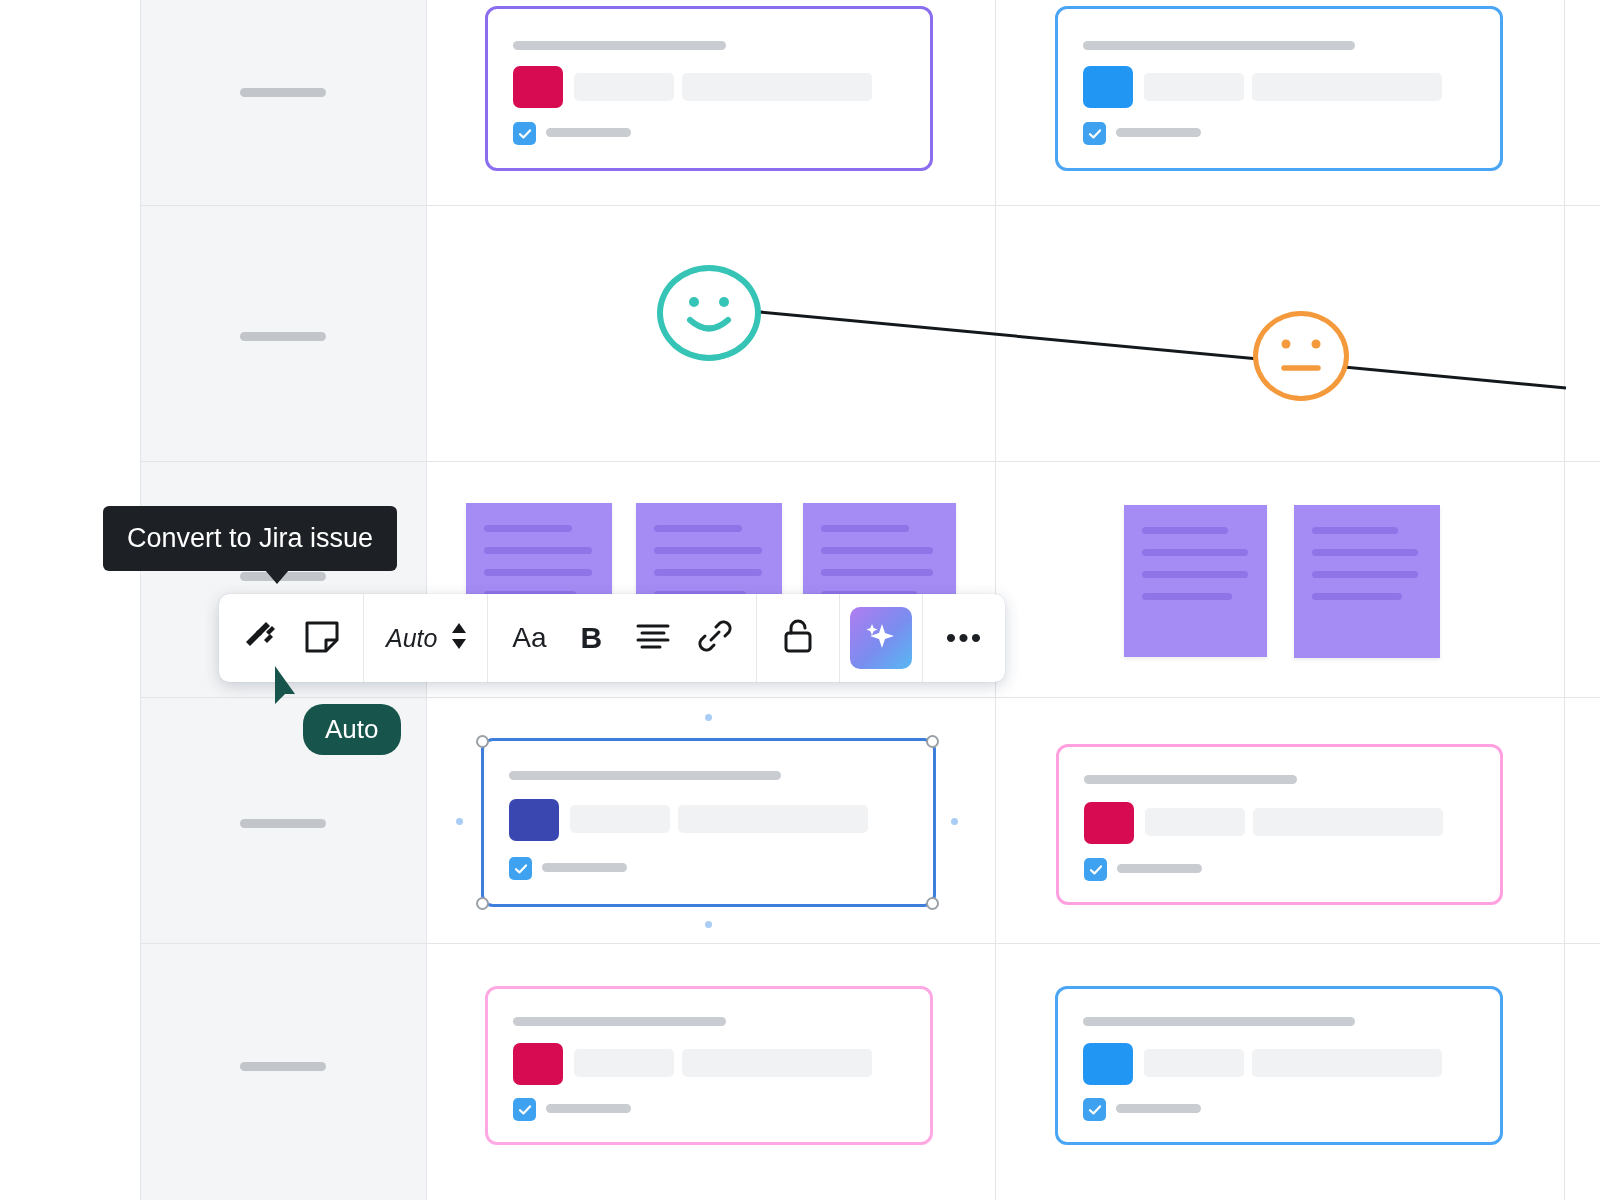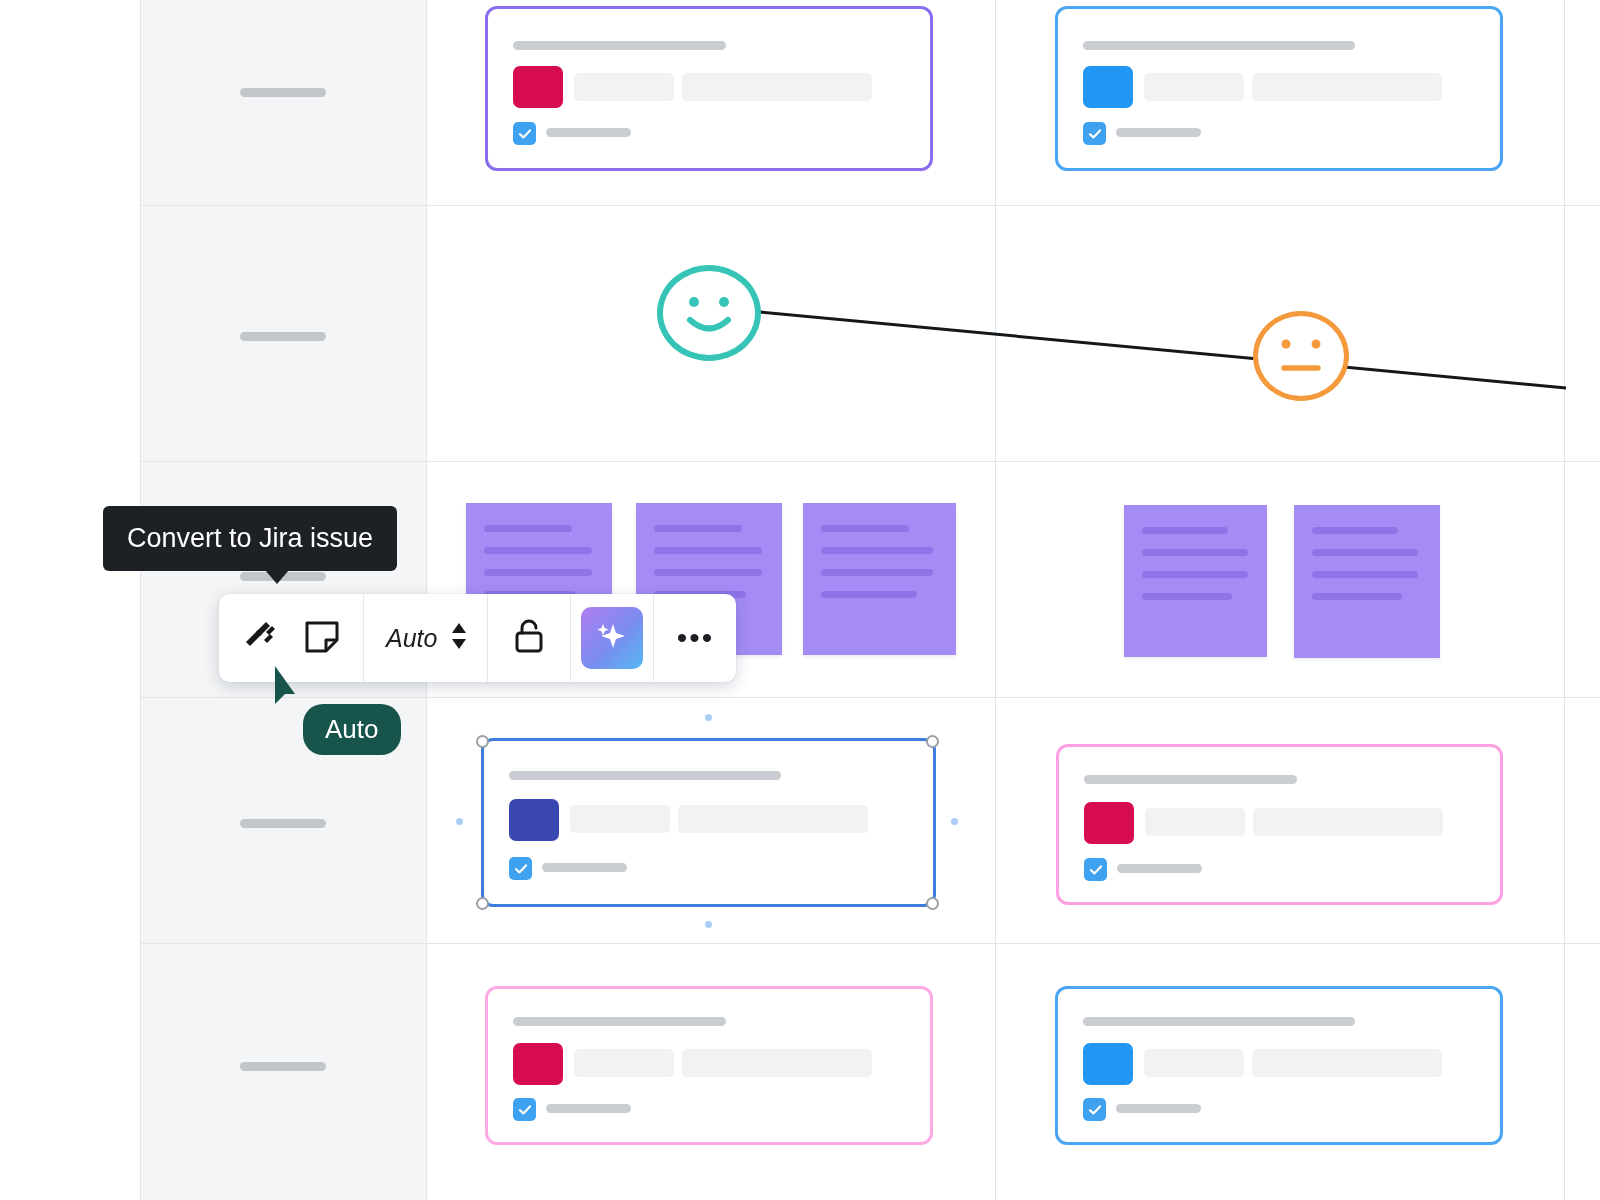--- a/index.html
+++ b/index.html
@@ -457,20 +457,44 @@
         <span class="tb-auto-label">Auto</span>
         <span>
           <svg width="20" height="32" viewBox="0 0 20 32">
             <path d="M10 3 L17 13 L3 13 Z" fill="#17181a"></path>
             <path d="M10 29 L17 19 L3 19 Z" fill="#17181a"></path>
           </svg>
         </span>
       </div>
     </div>
 
+    <div class="tb-group">
+      <div class="tb-btn">
+        <span class="tb-aa">Aa</span>
+      </div>
+      <div class="tb-btn">
+        <span class="tb-bold">B</span>
+      </div>
+      <div class="tb-btn">
+        <span>
+          <svg width="34" height="26" viewBox="0 0 34 26">
+            <path d="M2 3 H32 M6 10 H28 M2 17 H32 M6 24 H24" stroke="#17181a" stroke-width="3" stroke-linecap="round"></path>
+          </svg>
+        </span>
+      </div>
+      <div class="tb-btn">
+        <span>
+          <svg width="36" height="36" viewBox="0 0 36 36">
+            <path d="M14 22 L22 14" stroke="#17181a" stroke-width="3" stroke-linecap="round"></path>
+            <path d="M19 9 L23 5 a6.5 6.5 0 0 1 9 9 l-4 4" stroke="#17181a" stroke-width="3" fill="none" stroke-linecap="round"></path>
+            <path d="M17 27 L13 31 a6.5 6.5 0 0 1 -9 -9 l4 -4" stroke="#17181a" stroke-width="3" fill="none" stroke-linecap="round"></path>
+          </svg>
+        </span>
+      </div>
+    </div>
 
     <div class="tb-group">
       <div class="tb-btn">
         <span>
           <svg width="32" height="36" viewBox="0 0 32 36">
             <rect x="4" y="15" width="24" height="18" rx="3" fill="none" stroke="#17181a" stroke-width="3"></rect>
             <path d="M9 15 V10 a7 7 0 0 1 14 0" fill="none" stroke="#17181a" stroke-width="3" stroke-linecap="round"></path>
           </svg>
         </span>
       </div>

